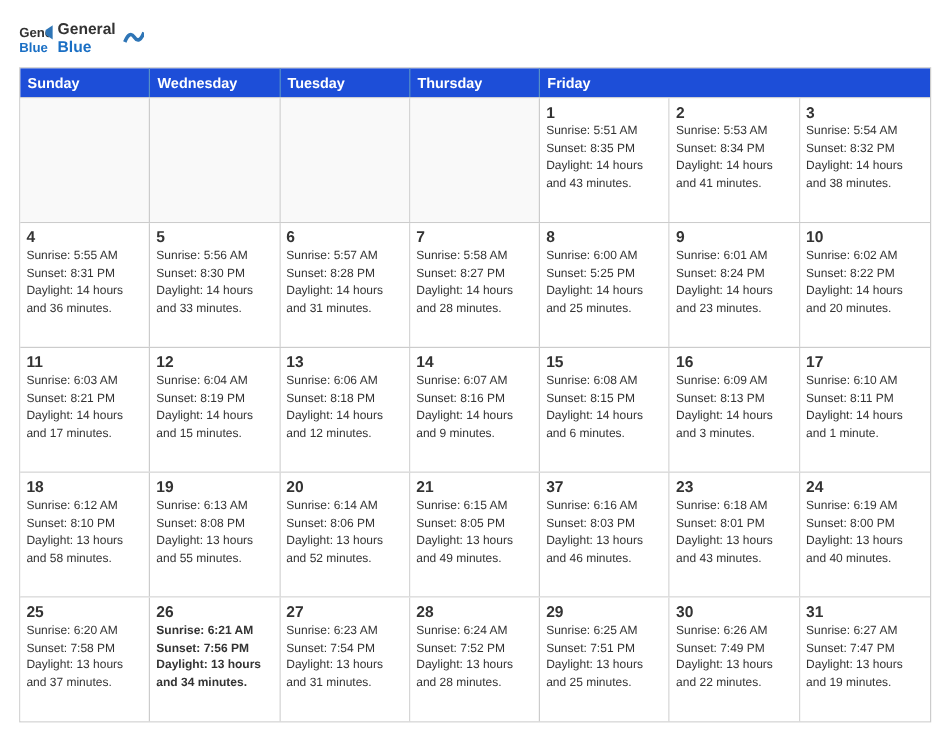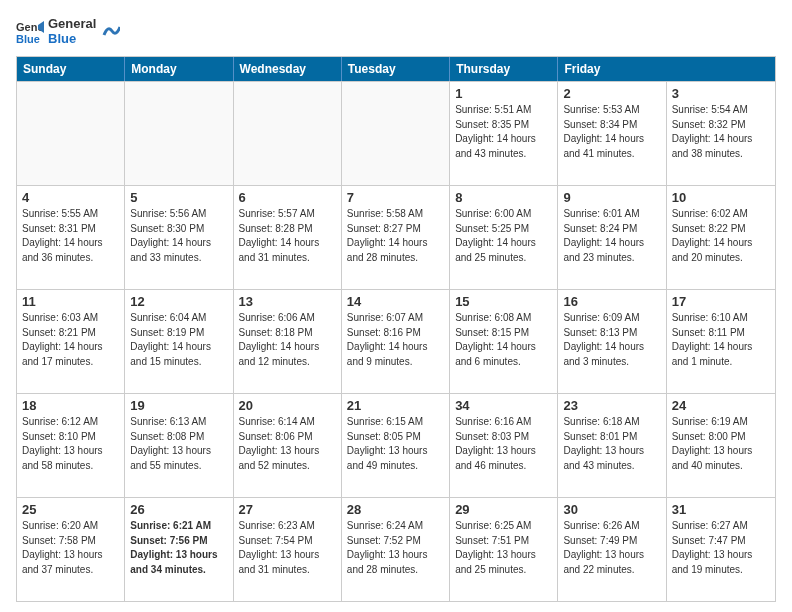--- a/index.html
+++ b/index.html
@@ -47,21 +47,21 @@
     }
     .calendar {
       flex: 1;
       display: flex;
       flex-direction: column;
       border: 1px solid #ccc;
     }
     .cal-header {
       display: grid;
       grid-template-columns: repeat(7, 1fr);
-      background: #0369a1;
+      background: #1d4ed8;
     }
     .cal-header-cell {
       color: white;
       font-size: 12px;
       font-weight: bold;
       padding: 5px 6px;
       text-align: left;
       border-right: 1px solid #5590c8;
     }
     .cal-header-cell:last-child { border-right: none; }
@@ -122,21 +122,20 @@
     </div>
     <div class="title-block">
       <div class="month-title"></div>
       <div class="subtitle"></div>
     </div>
   </div>
 
   <div class="calendar">
     <div class="cal-header">
     <div class="cal-header-cell">Sunday</div>
-        <div class="cal-header-cell">Monday</div>
         <div class="cal-header-cell">Wednesday</div>
         <div class="cal-header-cell">Tuesday</div>
         <div class="cal-header-cell">Thursday</div>
         <div class="cal-header-cell">Friday</div>
       </div>
     <div class="cal-body">
     <div class="cal-row">
           <div class="cal-cell empty"></div>
           <div class="cal-cell empty"></div>
           <div class="cal-cell empty"></div>
@@ -288,21 +287,21 @@
 and 52 minutes.</div>
           </div>
           <div class="cal-cell">
             <span class="day-num">21</span>
             <div class="day-info" style="white-space: pre-line;">Sunrise: 6:15 AM
 Sunset: 8:05 PM
 Daylight: 13 hours
 and 49 minutes.</div>
           </div>
           <div class="cal-cell">
-            <span class="day-num">34</span>
+            <span class="day-num">37</span>
             <div class="day-info" style="white-space: pre-line;">Sunrise: 6:16 AM
 Sunset: 8:03 PM
 Daylight: 13 hours
 and 46 minutes.</div>
           </div>
           <div class="cal-cell">
             <span class="day-num">23</span>
             <div class="day-info" style="white-space: pre-line;">Sunrise: 6:18 AM
 Sunset: 8:01 PM
 Daylight: 13 hours

